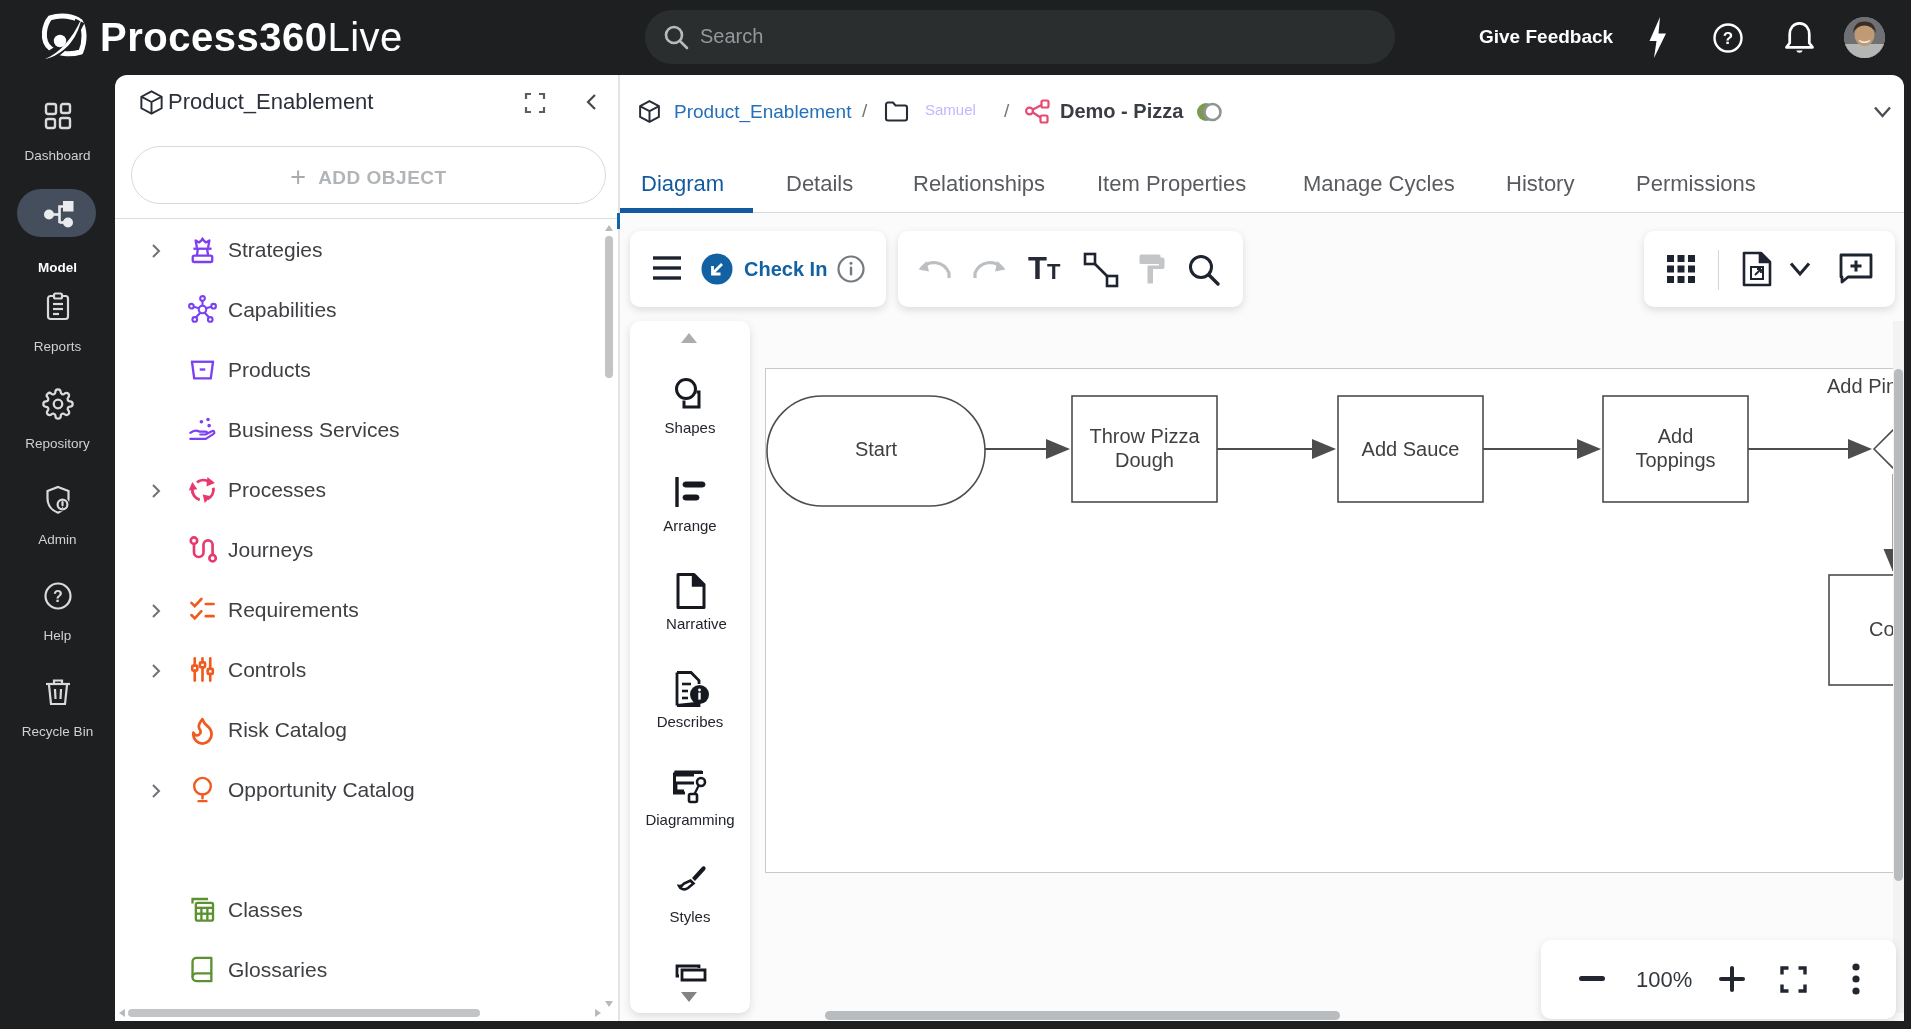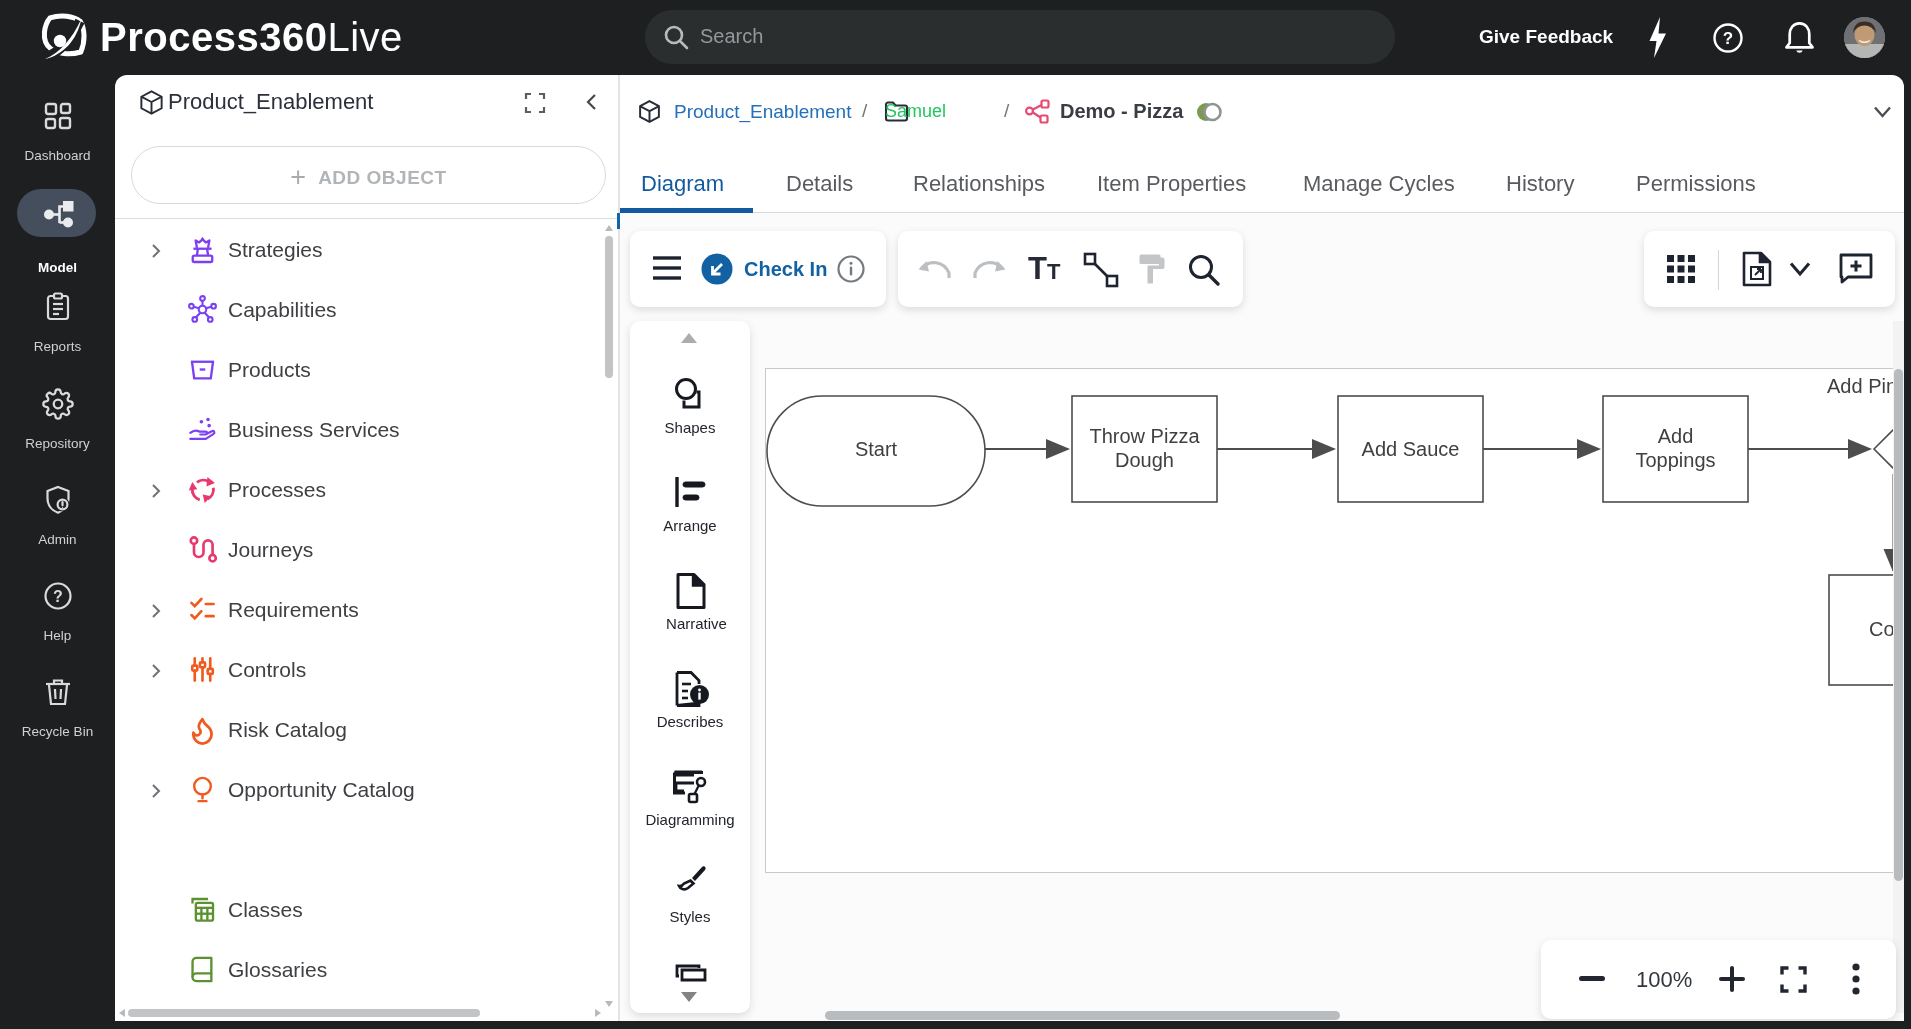--- a/index.html
+++ b/index.html
@@ -330,21 +330,21 @@
 
   <svg class="abs" style="left:637px;top:99px" width="25" height="25" viewBox="0 0 28 28" fill="none" stroke="#272c37" stroke-width="2.2">
     <path d="M14 2.5 L24.5 8 L24.5 20 L14 25.5 L3.5 20 L3.5 8 Z"></path>
     <path d="M3.8 8.2 L14 13.5 L24.2 8.2 M14 13.5 L14 25"></path>
   </svg>
   <div class="abs" style="left:674px;top:101px;font-size:19px;color:#2470ba">Product_Enablement</div>
   <div class="abs" style="left:862px;top:100px;font-size:19px;color:#72757a">/</div>
   <svg class="abs" style="left:884px;top:100px" width="25" height="23" viewBox="0 0 25 23" fill="none" stroke="#272c37" stroke-width="2.1">
     <path d="M2 4.5 C2 3.5 2.8 2.5 4 2.5 L9 2.5 L11.5 5.5 L21 5.5 C22.2 5.5 23 6.3 23 7.5 L23 18.5 C23 19.7 22.2 20.5 21 20.5 L4 20.5 C2.8 20.5 2 19.7 2 18.5 Z"></path>
   </svg>
-  <div class="abs" style="left:885px;top:101px;font-size:18px;color:#22c55e">Samuel</div>
+  <div class="abs" style="left:925px;top:101px;font-size:15px;color:#c4b5fd">Samuel</div>
   <div class="abs" style="left:1004px;top:100px;font-size:19px;color:#72757a">/</div>
   <svg class="abs" style="left:1024px;top:98px" width="27" height="27" viewBox="0 0 27 27" fill="none" stroke="#e84a72" stroke-width="2.2">
     <rect x="17.5" y="2.5" width="7" height="7" rx="1.5"></rect>
     <rect x="16.5" y="17.5" width="7" height="7" rx="1.5"></rect>
     <circle cx="5.5" cy="13" r="3.4"></circle>
     <path d="M8.8 11.5 L17.6 7 M8.9 14.5 L16.6 19.5"></path>
   </svg>
   <div class="abs" style="left:1060px;top:100px;font-size:20px;font-weight:bold;color:#3a3d42">Demo - Pizza</div>
   <svg class="abs" style="left:1196px;top:100px" width="28" height="24" viewBox="0 0 28 24">
     <circle cx="10" cy="12" r="9" fill="#7d9a53"></circle>

